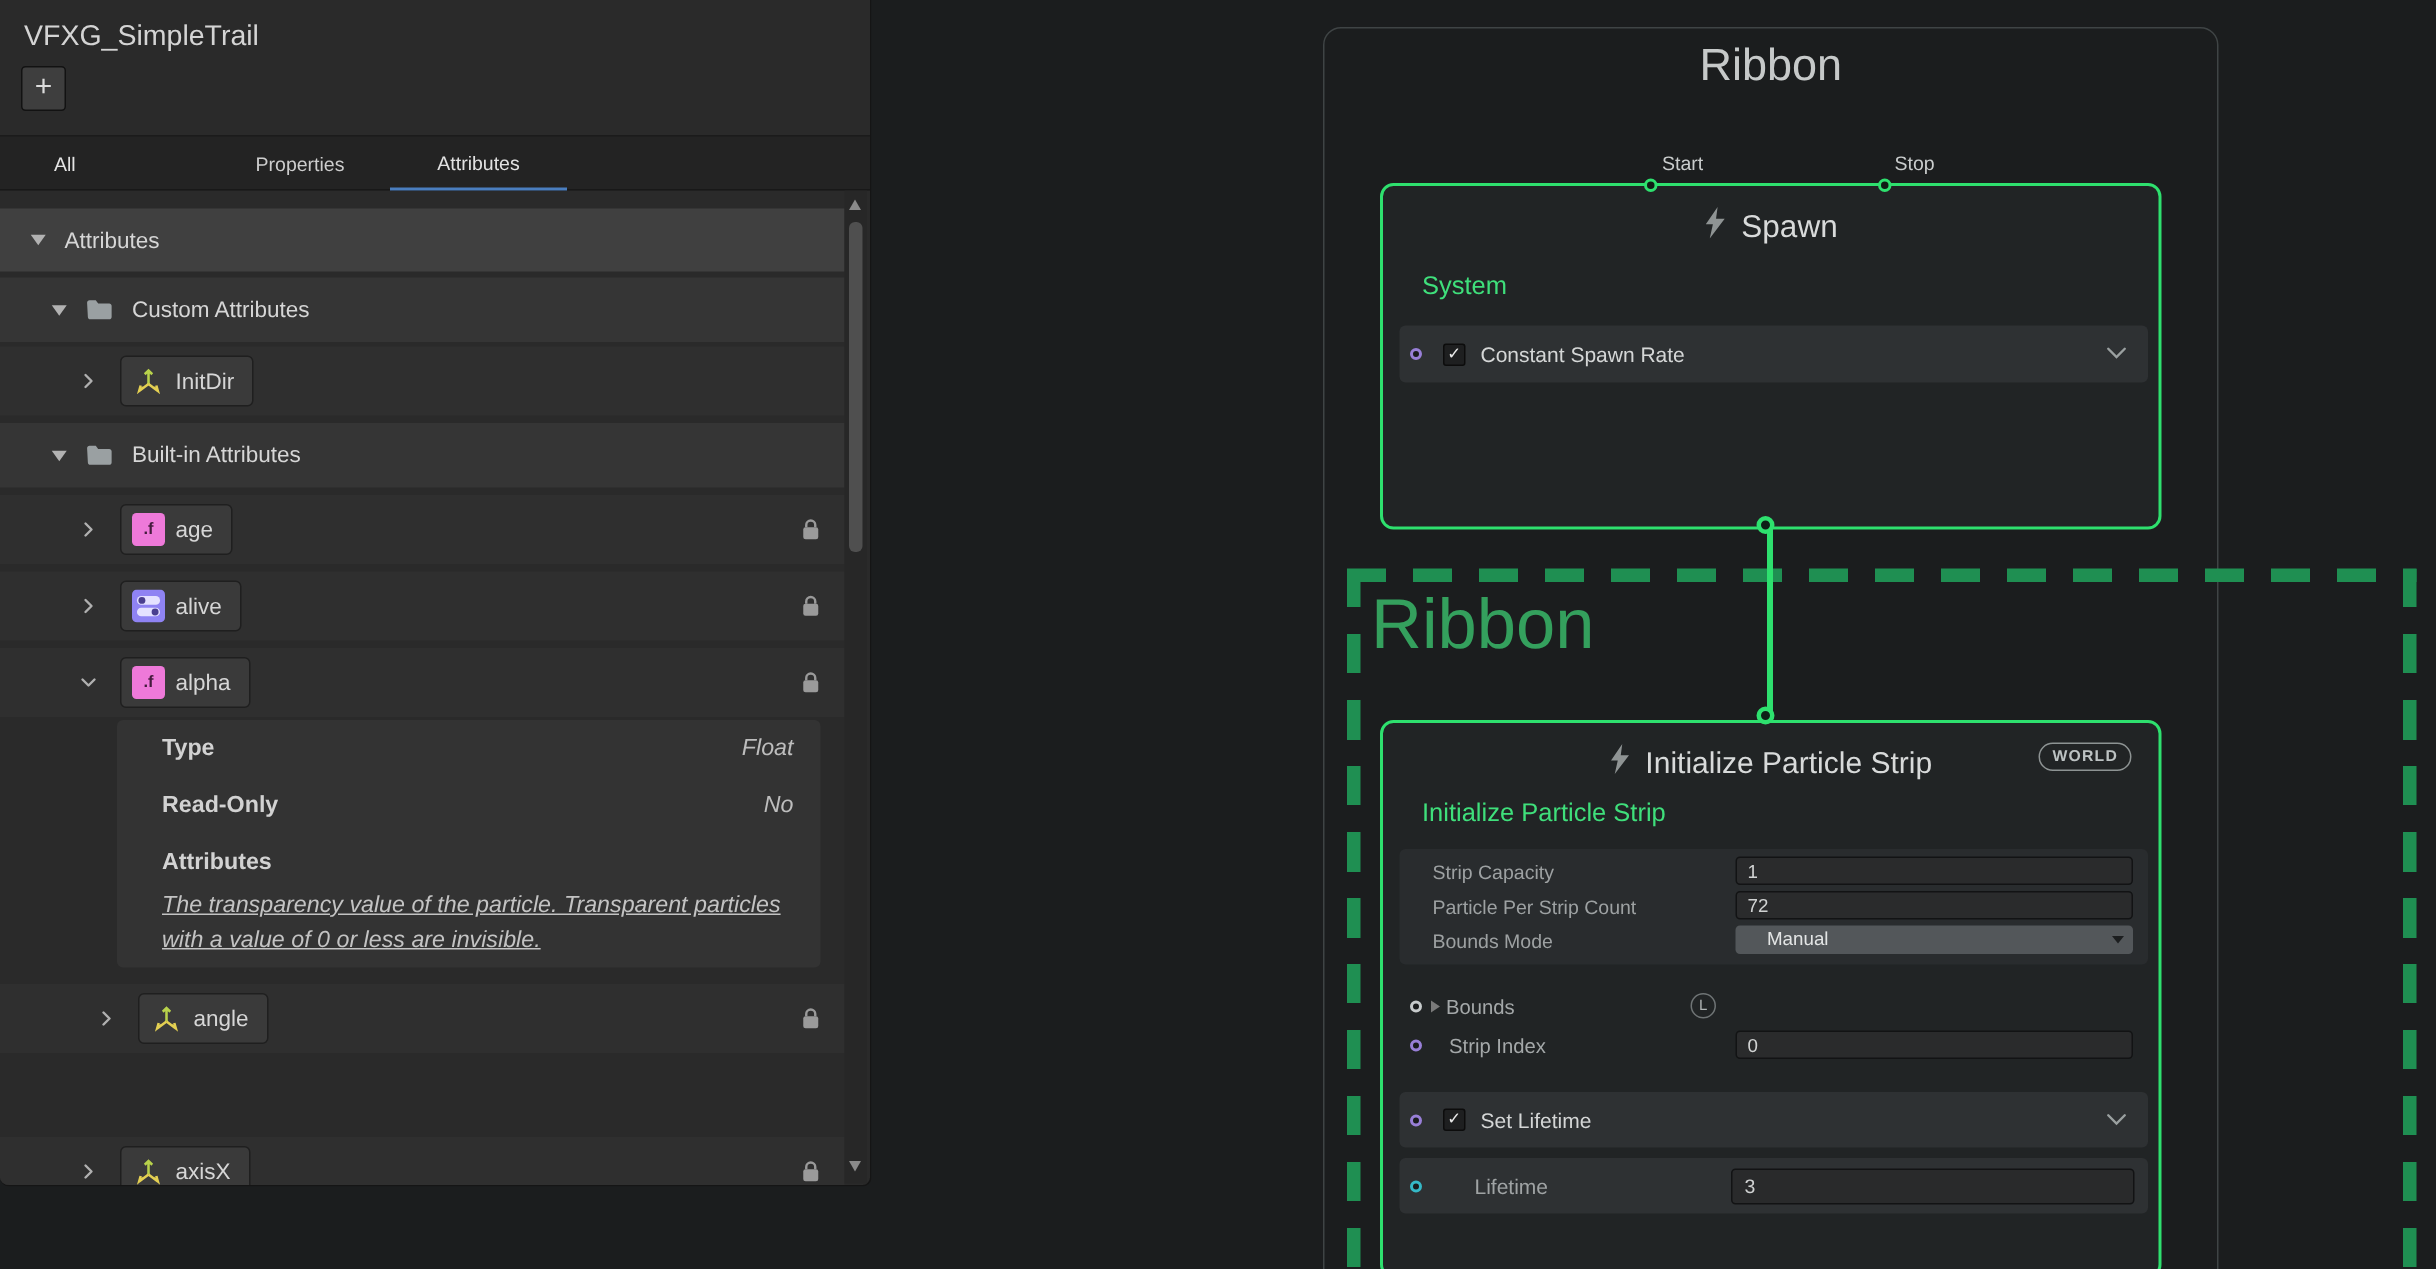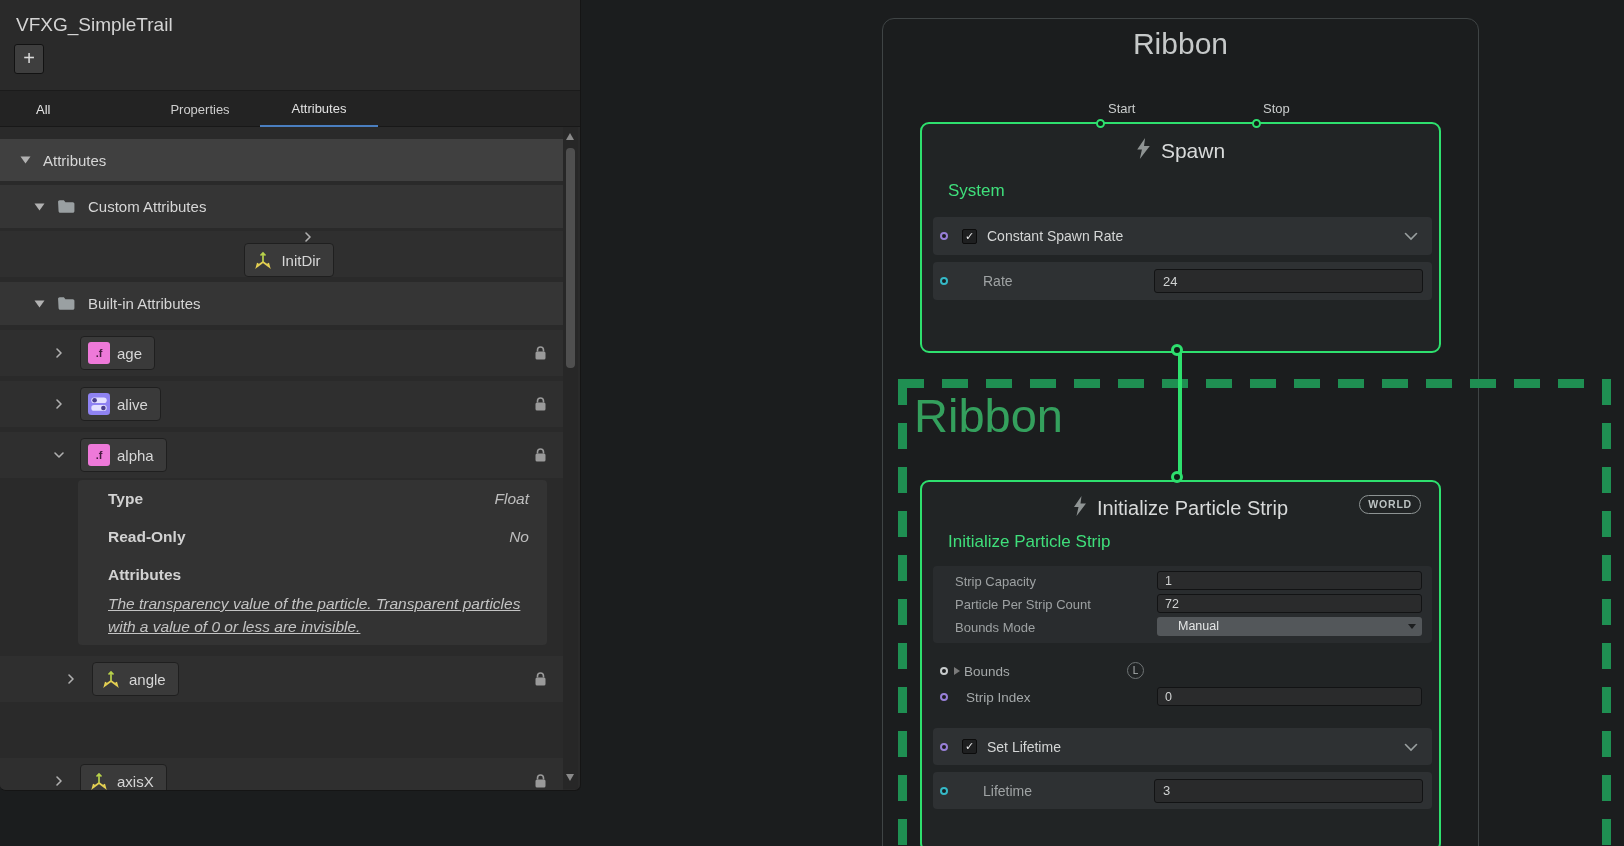--- a/index.html
+++ b/index.html
@@ -178,25 +178,20 @@
 
     <div class="block" style="top:93px;">
       <span class="port-dot purple"></span>
       <span class="cbx"><span>✓</span></span>
       <span class="block-label">Constant Spawn Rate</span>
       <span class="chev-right-pos"><svg width="14" height="9" viewBox="0 0 14 9">
             <path d="M1.5 1.5L7 7l5.5-5.5" stroke="#9aa0a0" stroke-width="1.6" fill="none" stroke-linecap="round"></path>
           </svg></span>
     </div>
 
-    <div class="block" style="top:138px;">
-      <span class="port-dot cyan"></span>
-      <span class="block-label dim">Rate</span>
-      <input class="inline-input" type="text" value="24" style="">
-    </div>
 
   </div>
 
   <div class="node" style="left:920px; top:480px; width:521px; height:372px;">
     <div class="node-title-row init-title">
       <span><svg width="14" height="20" viewBox="0 0 14 20">
             <path d="M8.5 0L1 11h4.5L3.5 20 13 7.5H7.5z" fill="#8f9494"></path>
           </svg></span>
       <span>Initialize Particle Strip</span>
     </div>
@@ -281,21 +276,21 @@
           </svg>
         </span>
       <span class="folder-icon">
           <svg width="19" height="15" viewBox="0 0 18 14">
             <path d="M1 2.5c0-.8.7-1.5 1.5-1.5h4l1.5 2h7c.8 0 1.5.7 1.5 1.5v7c0 .8-.7 1.5-1.5 1.5h-12c-.8 0-1.5-.7-1.5-1.5z" fill="#9aa0a2"></path>
           </svg>
         </span>
       <span class="row-label">Custom Attributes</span>
     </div>
 
-    <div class="row row-item" style="top:231px;flex-direction:column;">
+    <div class="row row-item" style="top:231px;">
       <span class="item-chev">
           <svg width="12" height="12" viewBox="0 0 12 12">
             <path d="M4 2l4 4-4 4" fill="none" stroke="#b0b0b0" stroke-width="1.6" stroke-linecap="round" stroke-linejoin="round"></path>
           </svg>
         </span>
       <span class="pill">
         <span class="ticon">
             <svg width="20" height="20" viewBox="0 0 20 20" fill="none">
               <path d="M10 12V3M7.5 5.5L10 3l2.5 2.5" stroke="#b8d24b" stroke-width="1.7"></path>
               <path d="M10 12l-6 4.5M6.8 14.2l-3 2.4 1-3.6" stroke="#e3cf52" stroke-width="1.7"></path>

